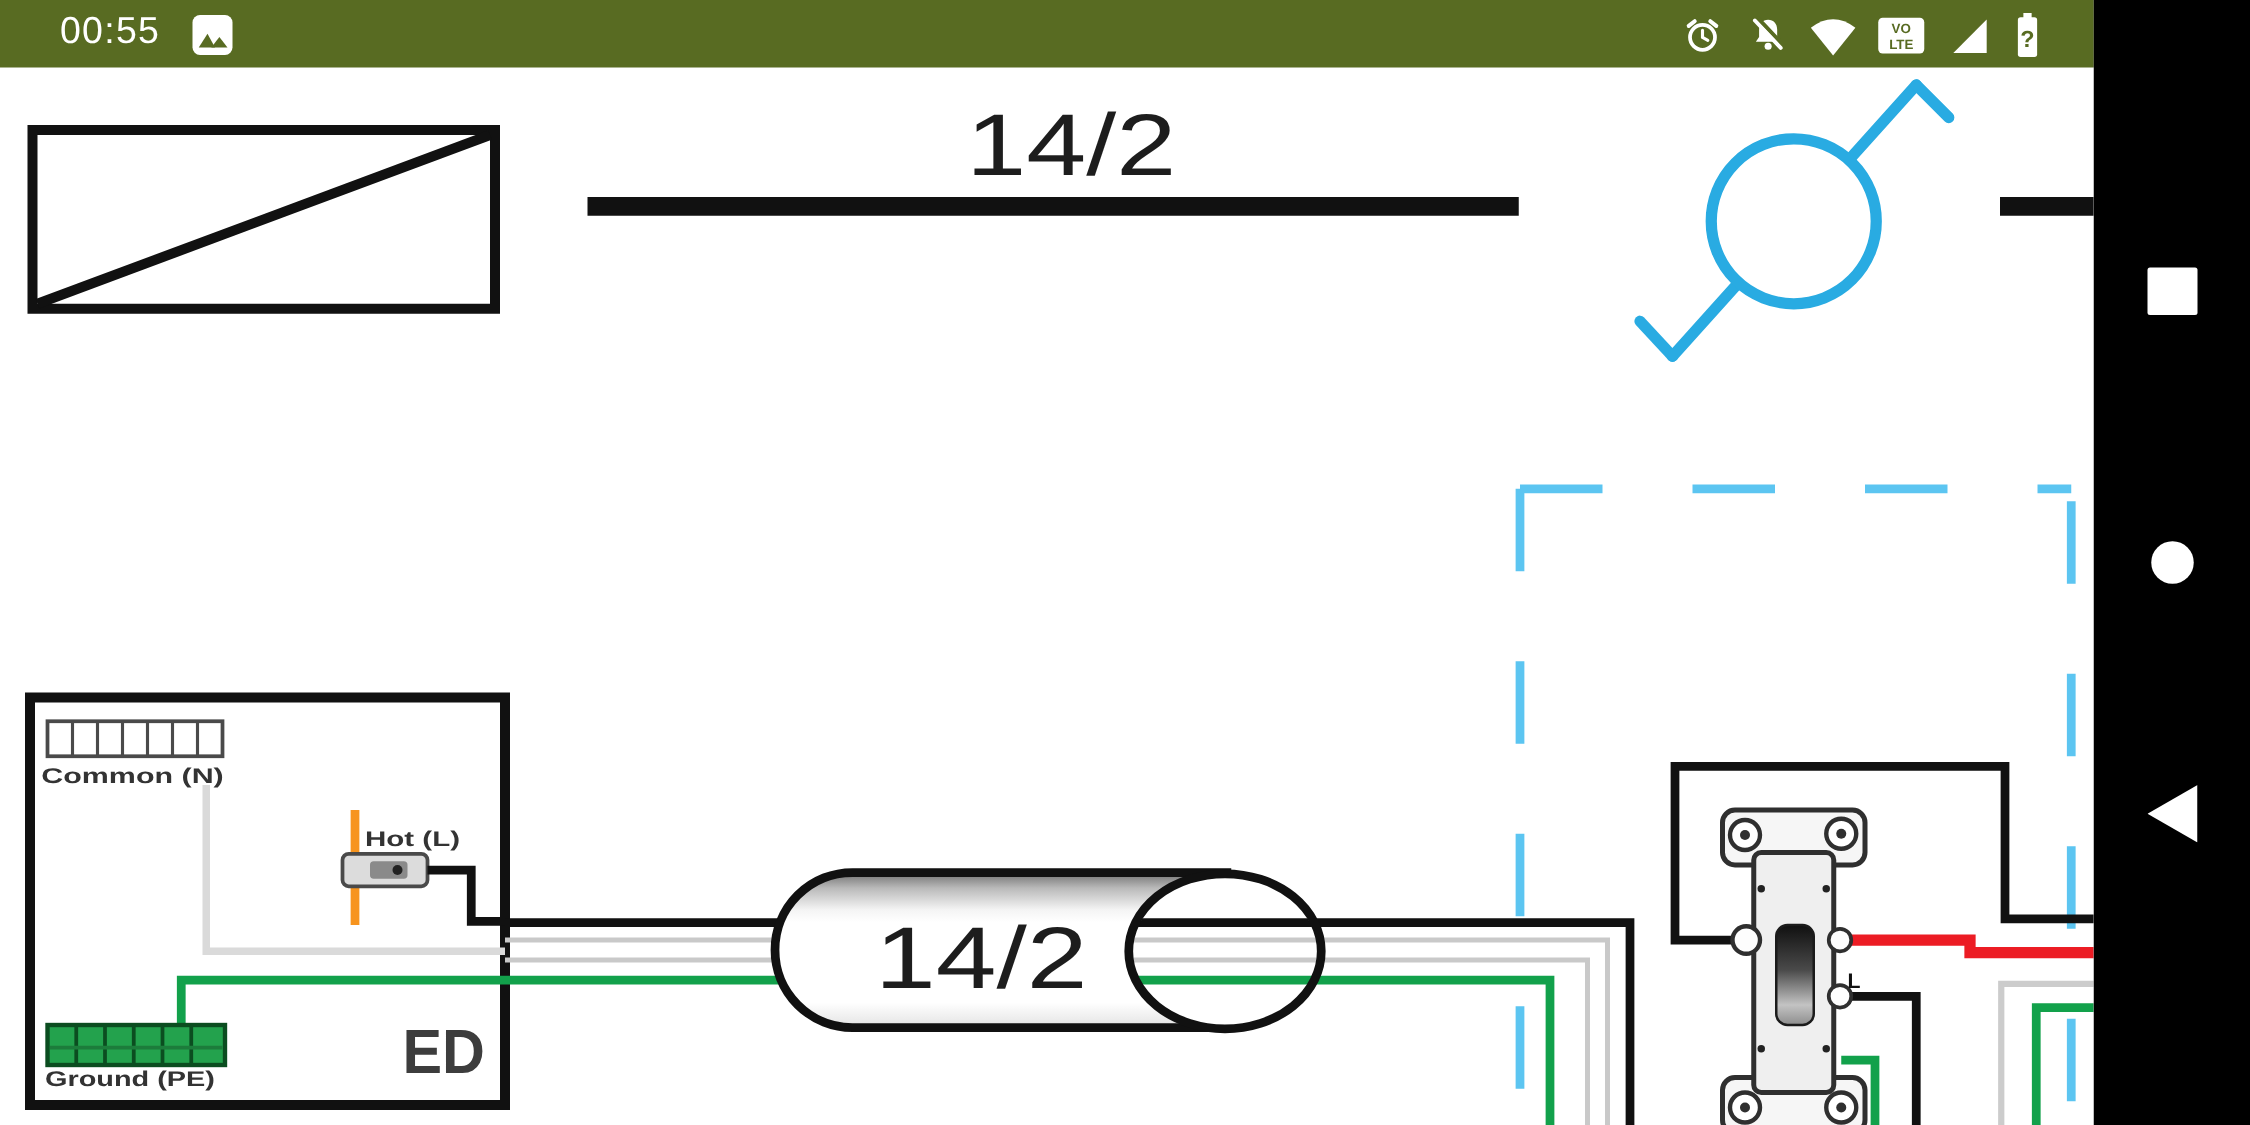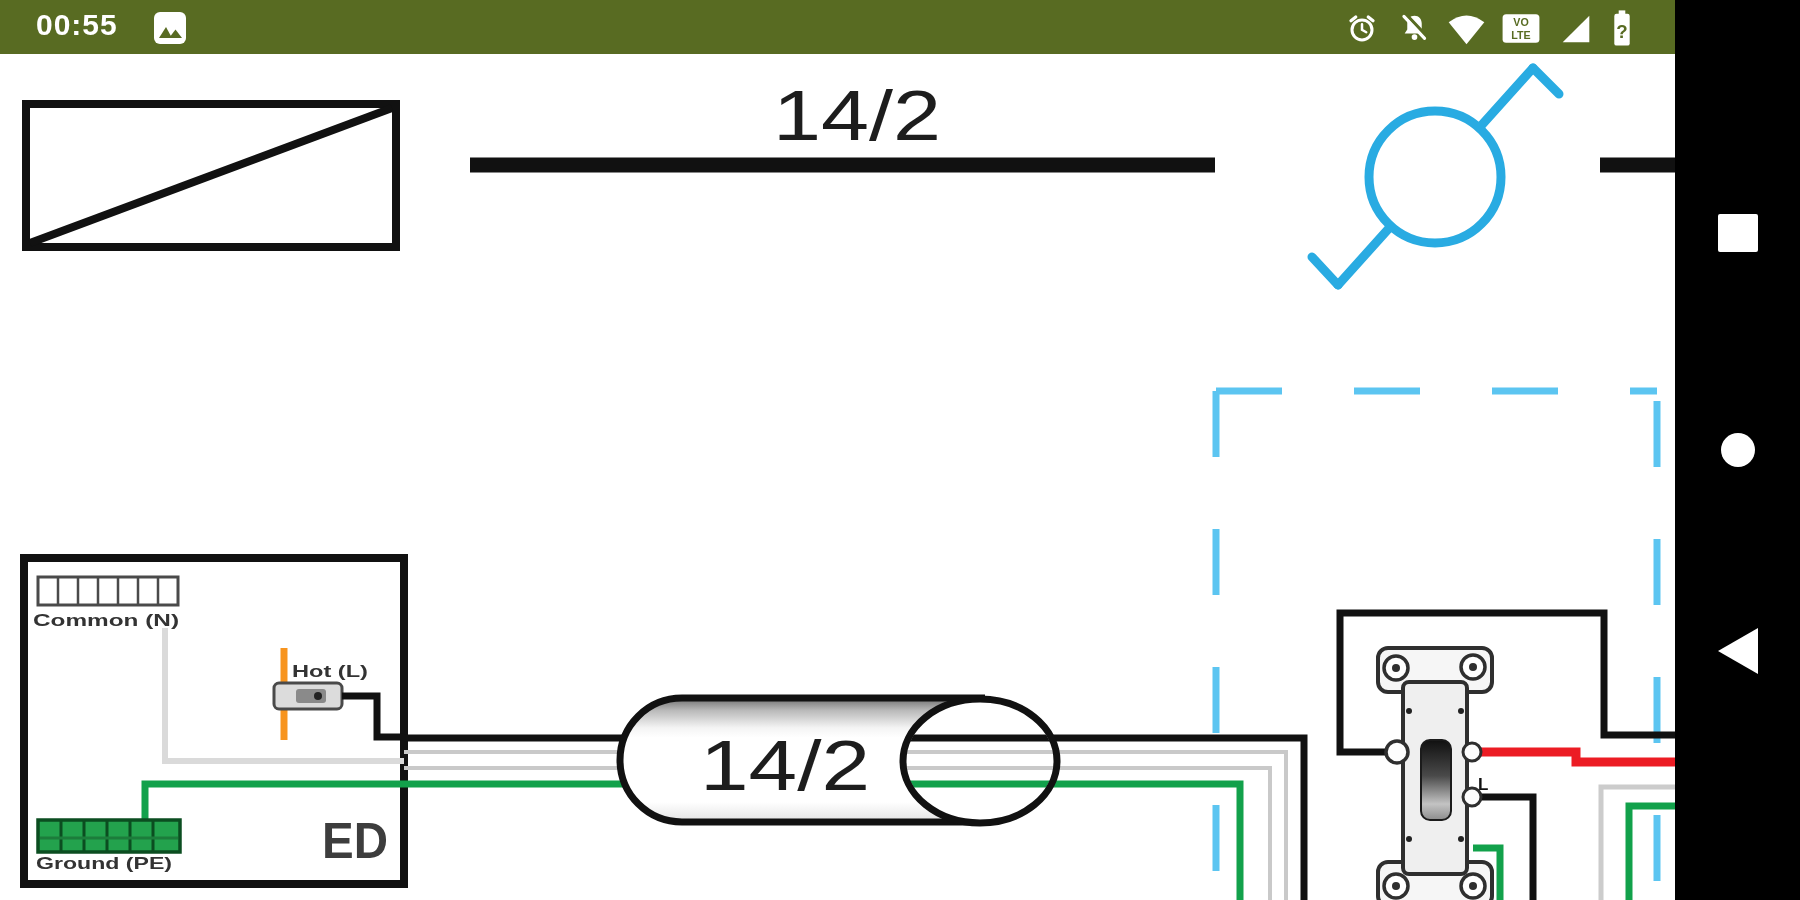--- a/index.html
+++ b/index.html
@@ -1,21 +1,21 @@
 <!DOCTYPE html>
 <html><head>
 <meta charset="utf-8">
 <style>
   html,body{margin:0;padding:0;background:#222;}
   *{box-sizing:border-box;}
   .screen{position:relative;width:1800px;height:900px;background:#ffffff;overflow:hidden;
           font-family:"Liberation Sans",sans-serif;}
   
   .status-bar{position:absolute;left:0;top:0;width:1675px;height:54px;background:#586b22;}
-  .status-time{position:absolute;left:36px;top:8px;color:#ffffff;font-size:30px;font-weight:bold;letter-spacing:1px;}
+  .status-time{position:absolute;left:48px;top:8px;color:#ffffff;font-size:30px;font-weight:normal;letter-spacing:1px;}
   .sb-icon{position:absolute;top:12px;}
   
   .nav-bar{position:absolute;left:1675px;top:0;width:125px;height:900px;background:#000000;}
   .nav-btn{position:absolute;left:0;width:125px;height:80px;display:flex;align-items:center;justify-content:center;cursor:pointer;}
   
   .diagram{position:absolute;left:0;top:54px;}
   svg text{font-family:"Liberation Sans",sans-serif;fill:#2e2e2e;}
   .lbl-big{font-size:70px;fill:#1d1d1d;}
   .lbl-small{font-size:17px;font-weight:bold;fill:#333333;}
   .lbl-ed{font-size:50px;font-weight:bold;fill:#3d3d3d;}

